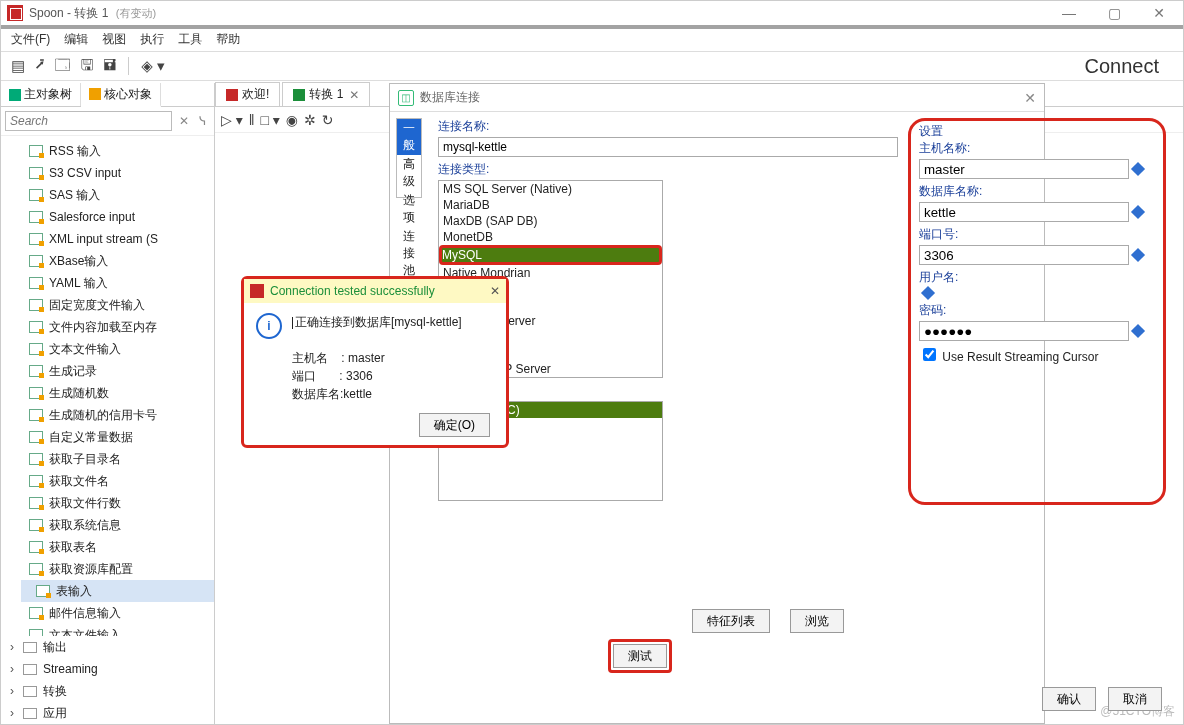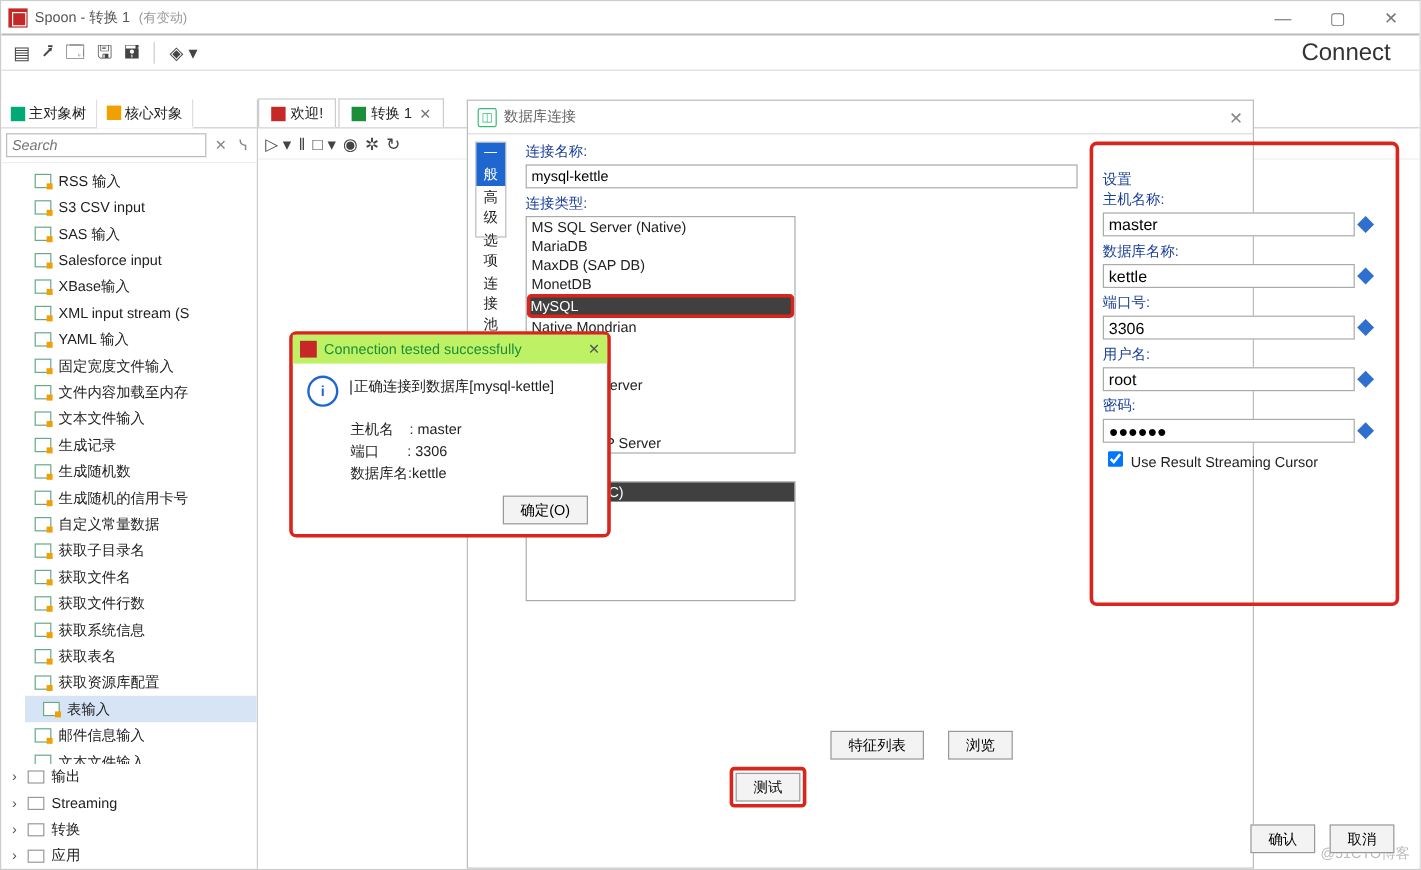--- a/index.html
+++ b/index.html
@@ -1,18 +1,18 @@
 <!DOCTYPE html>
 <html><head>
 <meta charset="utf-8">
 <style>
   * { box-sizing: border-box; }
   html, body { margin:0; padding:0; font-family: "Microsoft YaHei", "Segoe UI", sans-serif; font-size:12px; background:#fff; color:#222; }
   .window { width:1184px; height:725px; border:1px solid #ccc; position:relative; background:#fff; overflow:hidden;}
-  .titlebar { height:28px; display:flex; align-items:center; padding:0 6px; background:#fff; border-bottom:1px solid #a3a3a3;}
+  .titlebar { height:28px; display:flex; align-items:center; padding:0 6px; background:#fff; border-bottom:4px solid #a3a3a3;}
   .titlebar .logo { width:16px; height:16px; background:#c62828; display:inline-block; margin-right:6px; position:relative;}
   .titlebar .logo:before{content:"";position:absolute;left:3px;top:3px;width:10px;height:10px;border:1px solid #fff;}
   .ttext { color:#555; }
   .ttext .sub { color:#999; font-size:11px; margin-left:4px;}
   .winbtns { margin-left:auto; display:flex; gap:20px; color:#777; font-size:14px; padding-right:6px;}
   .winbtn { padding:0 6px; cursor:pointer;}
   .menubar { height:22px; display:flex; gap:14px; padding:2px 10px; font-size:12px; color:#333;}
   .menubar span { cursor:pointer;}
   .toolbar { height:30px; border-top:1px solid #ddd; border-bottom:1px solid #ddd; display:flex; align-items:center; padding:0 8px; gap:6px; font-size:15px; color:#444;}
   .toolbar .sep { width:1px; height:18px; background:#ccc; margin:0 4px;}
@@ -55,39 +55,39 @@
   .dbody { position:absolute; top:28px; left:0; right:0; bottom:0; display:flex;}
   .catlist { width:160px; border:1px solid #bbb; margin:6px; padding:0; display:flex; flex-direction:column; align-self:flex-start; height:80px;}
   .catitem { padding:1px 6px; font-size:12px; cursor:pointer;}
   .catitem.sel { background:#1e66d0; color:#fff;}
   .dright { flex:1; padding:6px 10px; position:relative;}
   .fld { margin-bottom:4px;}
   .fld label { display:block; color:#1a3f99; margin-bottom:2px;}
   .txtin { width:225px; height:20px; border:1px solid #aaa; padding:0 4px; font-family:inherit; font-size:12px;}
   .listbox { width:225px; height:198px; border:1px solid #aaa; overflow-y:auto; font-size:12px;}
   .lopt { padding:1px 4px; cursor:pointer;}
-  .lopt.sel { background:#404040; color:#fff;}
+  .lopt.sel { background:#4d7c0f; color:#fff;}
   .listbox2 { width:225px; height:100px; border:1px solid #aaa; font-size:12px;}
   .dright .cols { display:flex; gap:10px;}
-  .settingsbox { border:3px solid #d8261c; border-radius:6px; padding:20px 8px 8px; width:258px; position:relative;}
+  .settingsbox { border:3px solid #d8261c; border-radius:17px; padding:2px 8px 8px; width:258px; position:relative;}
   .settingsbox .leg { color:#1a3f99; font-size:12px;}
   .settingsbox .fld label{ color:#1a3f99; }
   .settingsbox input[type=text], .settingsbox input[type=password]{ width:210px; height:20px; border:1px solid #aaa; padding:0 4px; font-family:inherit;}
   .diamond { width:10px; height:10px; background:#2f6fd0; transform:rotate(45deg); display:inline-block; margin-left:4px; vertical-align:middle;}
   .rowd { display:flex; align-items:center;}
   .ckrow { margin-top:4px; font-size:12px;}
   .btnrow { position:absolute; bottom:50px; left:180px; display:flex; gap:20px;}
   .btn { height:24px; padding:0 14px; border:1px solid #999; background:#f3f3f3; cursor:pointer; font-family:inherit; font-size:12px;}
   .btnrow2 { position:absolute; bottom:12px; right:14px; display:flex; gap:12px;}
   .mysqlbox { border:3px solid #d8261c; border-radius:4px; padding:0; }
   .testbox { border:3px solid #d8261c; border-radius:4px; padding:2px; display:inline-block;margin-top:30px;}
 
   
   .msgdlg { position:absolute; left:240px; top:275px; width:268px; border:3px solid #d8261c; border-radius:6px; background:#fff; z-index:5;}
-  .msgdlg .mhdr { height:24px; background:#bef264; display:flex; align-items:center; padding:0 6px;}
+  .msgdlg .mhdr { height:24px; background:#fef9c3; display:flex; align-items:center; padding:0 6px;}
   .msgdlg .mic { width:14px;height:14px;background:#c62828;display:inline-block;margin-right:6px;}
   .msgdlg .mtitle { color:#1b8e3a; font-size:12px;}
   .msgdlg .mclose { margin-left:auto; color:#555; cursor:pointer;}
   .msgbody { padding:10px 12px 6px; display:flex; gap:10px;}
   .infoico { width:26px;height:26px;border-radius:50%;border:2px solid #1e66d0;color:#1e66d0;display:flex;align-items:center;justify-content:center;font-weight:bold;flex:none;}
   .msgtxt { font-size:12px; line-height:1.5;}
   .msgtxt .bar{display:inline-block;width:1px;height:12px;background:#222;vertical-align:middle;margin-right:2px;}
   .msgfoot { text-align:right; padding:4px 16px 8px;}
   .watermark { position:absolute; right:8px; bottom:4px; color:#bbb; font-size:12px;}
 </style>
@@ -102,20 +102,28 @@
       <span>Spoon - 转换 1</span>
       <span class="sub">(有变动)</span>
     </span>
     <div class="winbtns">
       <span class="winbtn">—</span>
       <span class="winbtn">▢</span>
       <span class="winbtn">✕</span>
     </div>
   </div>
 
+  <div class="menubar">
+    <span>文件(F)</span>
+    <span>编辑</span>
+    <span>视图</span>
+    <span>执行</span>
+    <span>工具</span>
+    <span>帮助</span>
+  </div>
 
   <div class="toolbar">
     <span class="tbtn">▤</span>
     <span class="tbtn">⭷</span>
     <span class="tbtn">🗔</span>
     <span class="tbtn">🖫</span>
     <span class="tbtn">🖬</span>
     <span class="sep"></span>
     <span class="tbtn">◈ ▾</span>
     <span class="connect">Connect</span>
@@ -152,25 +160,25 @@
           <div class="titem">
             <span class="tico"></span>
             <span>SAS 输入</span>
           </div>
           <div class="titem">
             <span class="tico"></span>
             <span>Salesforce input</span>
           </div>
           <div class="titem">
             <span class="tico"></span>
+            <span>XML input stream (S</span>
+          </div>
+          <div class="titem">
+            <span class="tico"></span>
             <span>XBase输入</span>
-          </div>
-          <div class="titem">
-            <span class="tico"></span>
-            <span>XML input stream (S</span>
           </div>
           <div class="titem">
             <span class="tico"></span>
             <span>YAML 输入</span>
           </div>
           <div class="titem">
             <span class="tico"></span>
             <span>固定宽度文件输入</span>
           </div>
           <div class="titem">
@@ -347,21 +355,20 @@
             <div class="fld">
                 <label>端口号:</label>
               <div class="rowd">
                   <input type="text" value="3306" style="">
                   <span class="diamond"></span>
                 </div>
               </div>
             <div class="fld">
                 <label>用户名:</label>
               <div class="rowd">
-                  <input type="text" value="root" style="">
                   <span class="diamond"></span>
                 </div>
               </div>
             <div class="fld">
                 <label>密码:</label>
               <div class="rowd">
                   <input type="text" value="●●●●●●" style="">
                   <span class="diamond"></span>
                 </div>
               </div>

